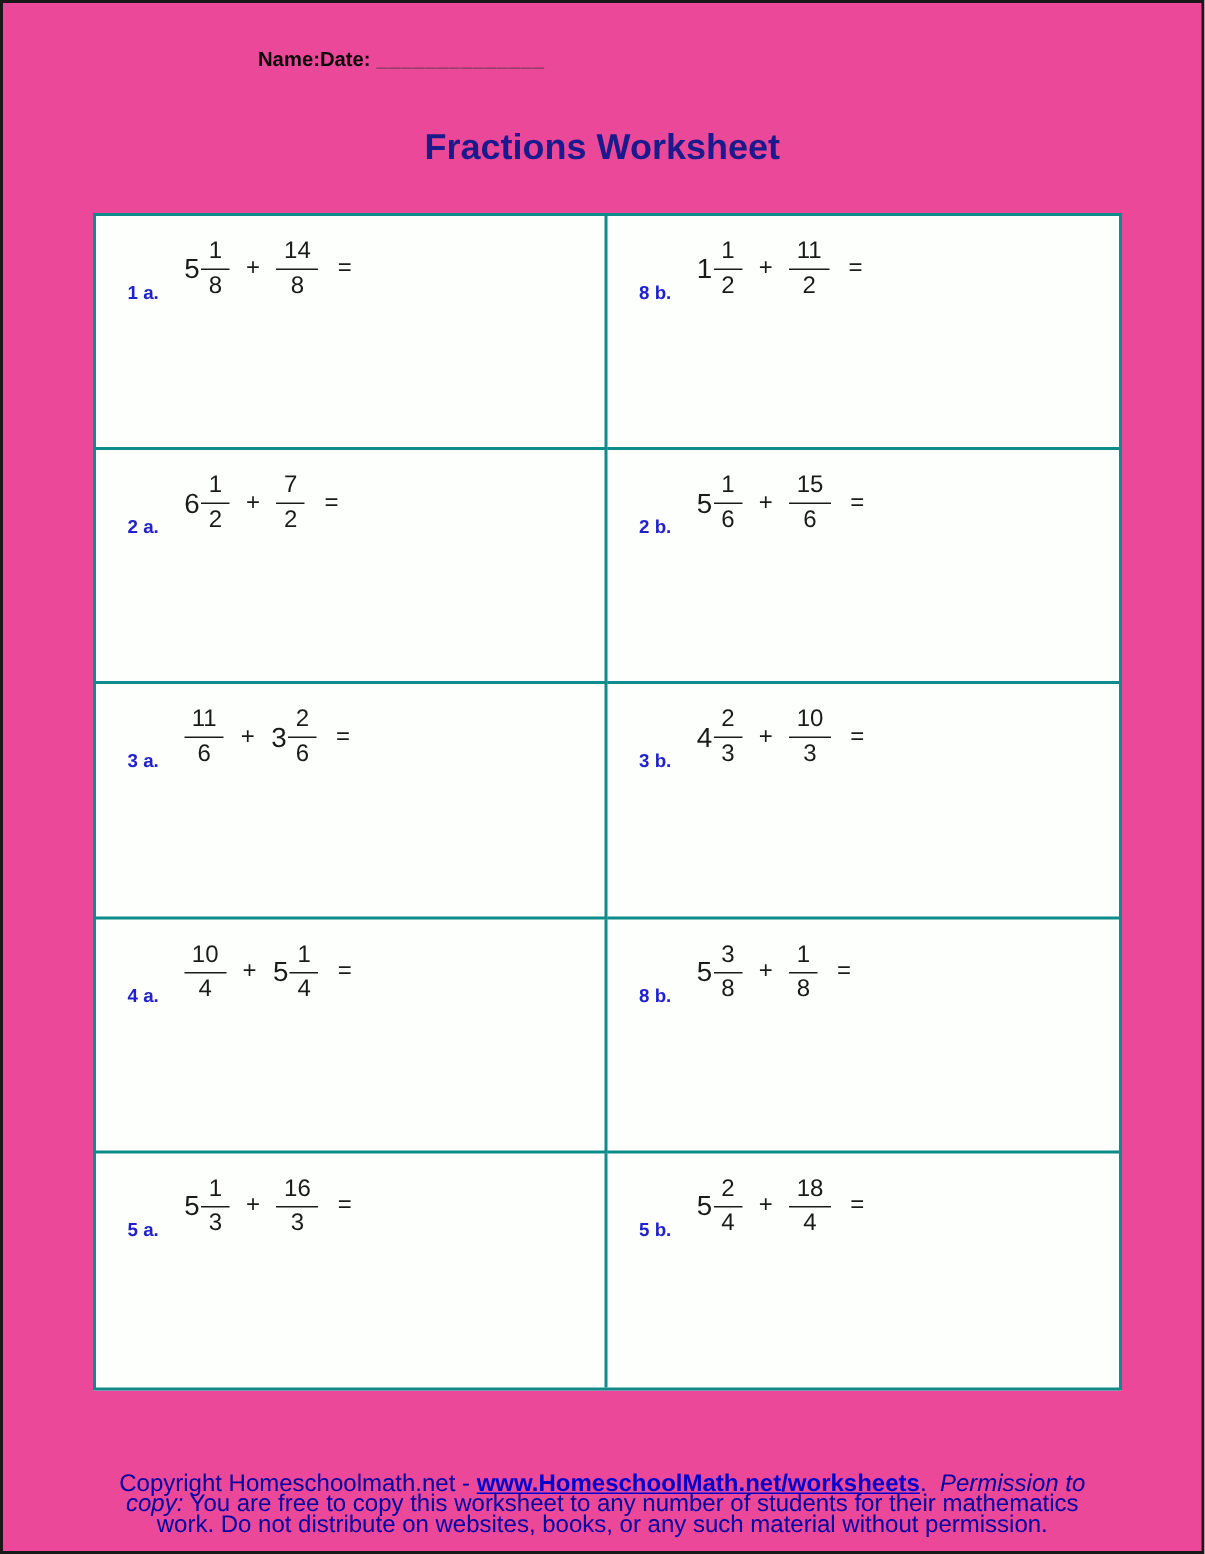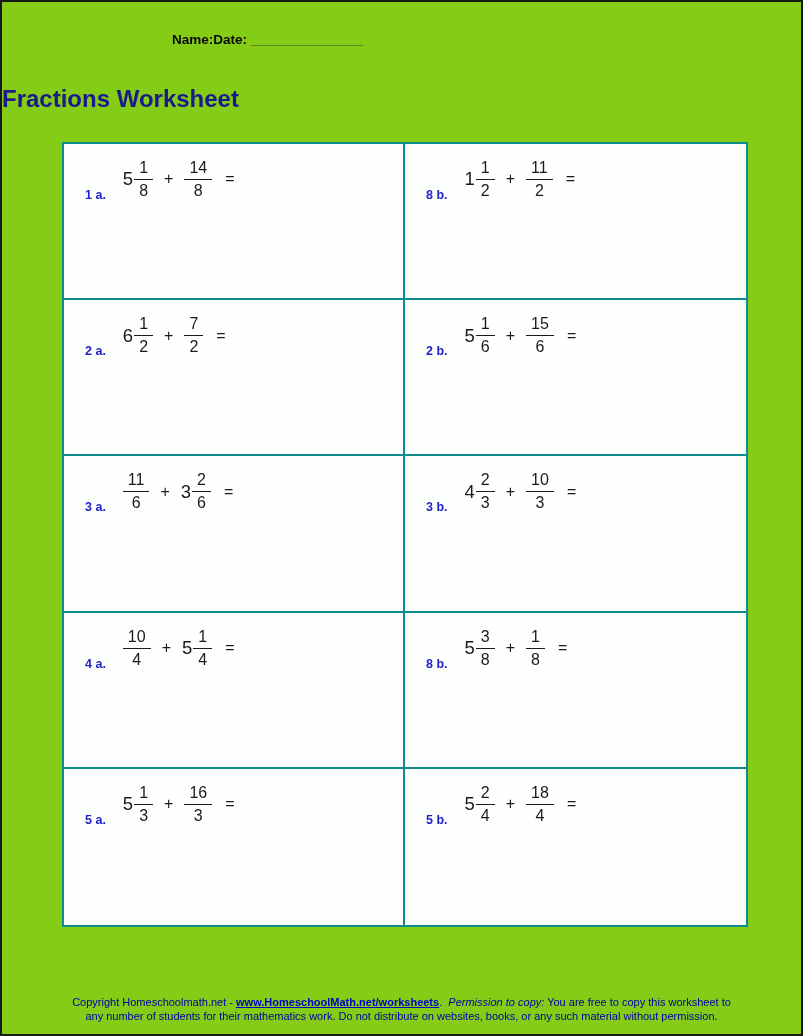--- a/index.html
+++ b/index.html
@@ -2,21 +2,21 @@
 <html><head>
 <meta charset="utf-8">
 <style>
   * { margin: 0; padding: 0; box-sizing: border-box; }
   html, body { background: #e8e8e8; }
   body { font-family: "Liberation Sans", sans-serif; }
   .page {
     position: relative;
     width: 803px;
     height: 1036px;
-    background: #84cc16;
+    background: #ec4899;
     border: 2px solid #181818;
     overflow: hidden;
   }
   
   .header-row {
     position: absolute;
     top: 30px;
     left: 170px;
     width: 465px;
     display: flex;
@@ -32,20 +32,21 @@
     letter-spacing: 0.5px;
     margin-left: 4px;
   }
   .date-group { margin-left: 0; }
   
   .title {
     position: absolute;
     top: 83px;
     left: 0;
     width: 100%;
+    text-align: center;
     font-size: 24px;
     font-weight: bold;
     color: #1a1a8c;
   }
   
   .worksheet-grid {
     position: absolute;
     left: 60px;
     top: 140px;
     width: 686px;
@@ -96,21 +97,21 @@
   .footer {
     position: absolute;
     bottom: 11px;
     left: 0;
     width: 100%;
     text-align: center;
   }
   .footer-inner {
     width: 660px;
     margin: 0 auto;
-    font-size: 11px;
+    font-size: 16px;
     line-height: 13.5px;
     color: #0000a0;
   }
   .footer a.link {
     color: #0000cc;
     font-weight: bold;
     text-decoration: underline;
     cursor: pointer;
   }
   .italic { font-style: italic; }

